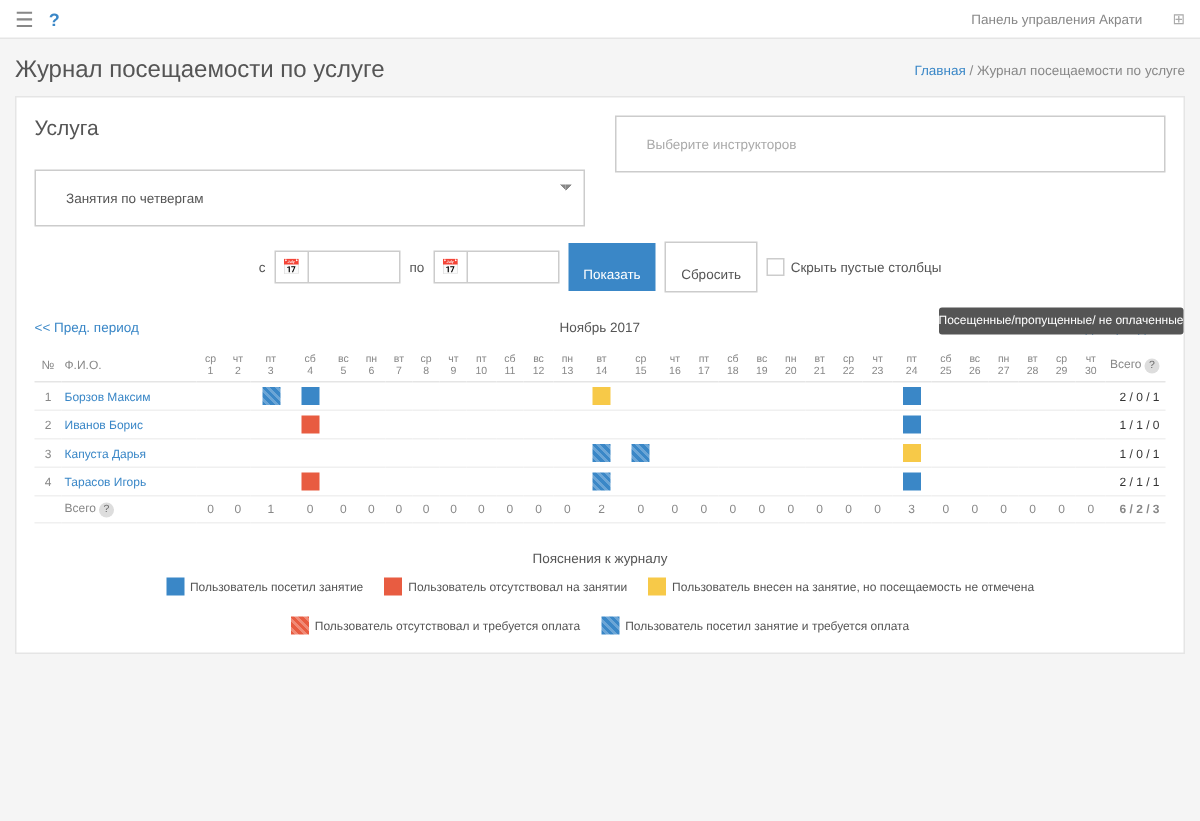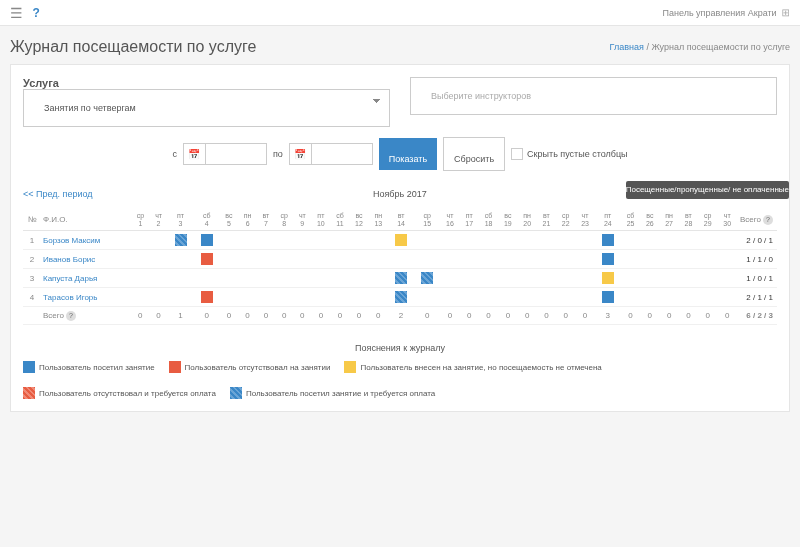--- a/index.html
+++ b/index.html
@@ -1,30 +1,30 @@
 <!DOCTYPE html>
 <html><head>
 <meta charset="utf-8">
 <style>
 *{box-sizing:border-box;margin:0;padding:0}
 body{font-family:Arial,sans-serif;font-size:10px;background:#f5f5f5;color:#333;width:800px}
 .topbar{background:#fff;height:26px;display:flex;align-items:center;justify-content:space-between;padding:0 10px;border-bottom:1px solid #e5e5e5}
 .topbar-left{display:flex;align-items:center;gap:10px}
 .menu-icon{color:#888;font-size:14px;cursor:pointer}
 .help-icon{color:#3a87c7;font-weight:bold;font-size:12px;cursor:pointer}
-.topbar-right{color:#888;font-size:9px;display:flex;align-items:center;gap:5px}
+.topbar-right{color:#888;font-size:9px;display:flex;align-items:center;gap:20px}
 .grid-icon{color:#aaa;font-size:10px}
 .header{display:flex;justify-content:space-between;align-items:center;padding:12px 10px 8px}
 .page-title{font-size:16px;font-weight:normal;color:#555}
 .breadcrumb{font-size:9px;color:#888}
 .breadcrumb a{color:#3a87c7;text-decoration:none}
 .panel{background:#fff;margin:0 10px 10px;padding:12px;border:1px solid #e5e5e5}
 .filters{display:flex;gap:20px;margin-bottom:10px}
 .filter-col{flex:1}
-.filter-label{font-size:11px;font-weight:bold;color:#555;margin-bottom:0;display:block}
+.filter-label{font-size:14px;font-weight:normal;color:#555;margin-bottom:20px;display:block}
 .select,.input{width:100%;height:38px;border:1px solid #ccc;padding:0 20px;font-size:9px;background:#fff;color:#555}
 .select{appearance:none;background:linear-gradient(45deg,transparent 50%,#888 50%),linear-gradient(135deg,#888 50%,transparent 50%);background-position:calc(100% - 12px) 9px,calc(100% - 8px) 9px;background-size:4px 4px;background-repeat:no-repeat}
 .input::placeholder{color:#aaa}
 .daterow{display:flex;align-items:center;gap:6px;justify-content:center;margin-top:10px}
 .date-label{font-size:9px;color:#555}
 .date-group{display:flex;align-items:center;border:1px solid #ccc;height:22px}
 .date-icon{width:22px;height:20px;display:flex;align-items:center;justify-content:center;color:#555;border-right:1px solid #ccc;font-size:10px}
 .date-input{border:none;width:60px;height:20px;padding:0 4px;font-size:9px}
 .btn{height:22px;padding:16px 10px;border:none;font-size:9px;cursor:pointer}
 .btn-primary{background:#3a87c7;color:#fff}
@@ -47,21 +47,21 @@
 .col-total{width:40px;text-align:right;padding-right:4px}
 .cell-box{width:12px;height:12px;margin:0 auto}
 .c-visit{background:#3a87c7}
 .c-miss{background:#e85c41}
 .c-pending{background:#f7c948}
 .c-visit-pay{background:repeating-linear-gradient(45deg,#3a87c7,#3a87c7 2px,#6ba5d6 2px,#6ba5d6 4px)}
 .c-miss-pay{background:repeating-linear-gradient(45deg,#e85c41,#e85c41 2px,#f08a76 2px,#f08a76 4px)}
 .totals-row td{color:#888}
 .q-badge{display:inline-block;width:10px;height:10px;border-radius:50%;background:#ddd;color:#666;font-size:7px;line-height:10px;text-align:center;margin-left:2px}
 .legend-title{text-align:center;font-size:9px;font-weight:normal;color:#555;margin:18px 0 8px}
-.legend{display:flex;flex-wrap:wrap;justify-content:flex-start;gap:14px;font-size:8px;color:#555}
+.legend{display:flex;flex-wrap:wrap;justify-content:center;gap:14px;font-size:8px;color:#555}
 .legend-item{display:flex;align-items:center;gap:4px}
 .legend-box{width:12px;height:12px}
 </style>
 </head>
 <body>
 
 <div class="topbar">
   <div class="topbar-left">
     <span class="menu-icon">☰</span>
     <span class="help-icon">?</span>

